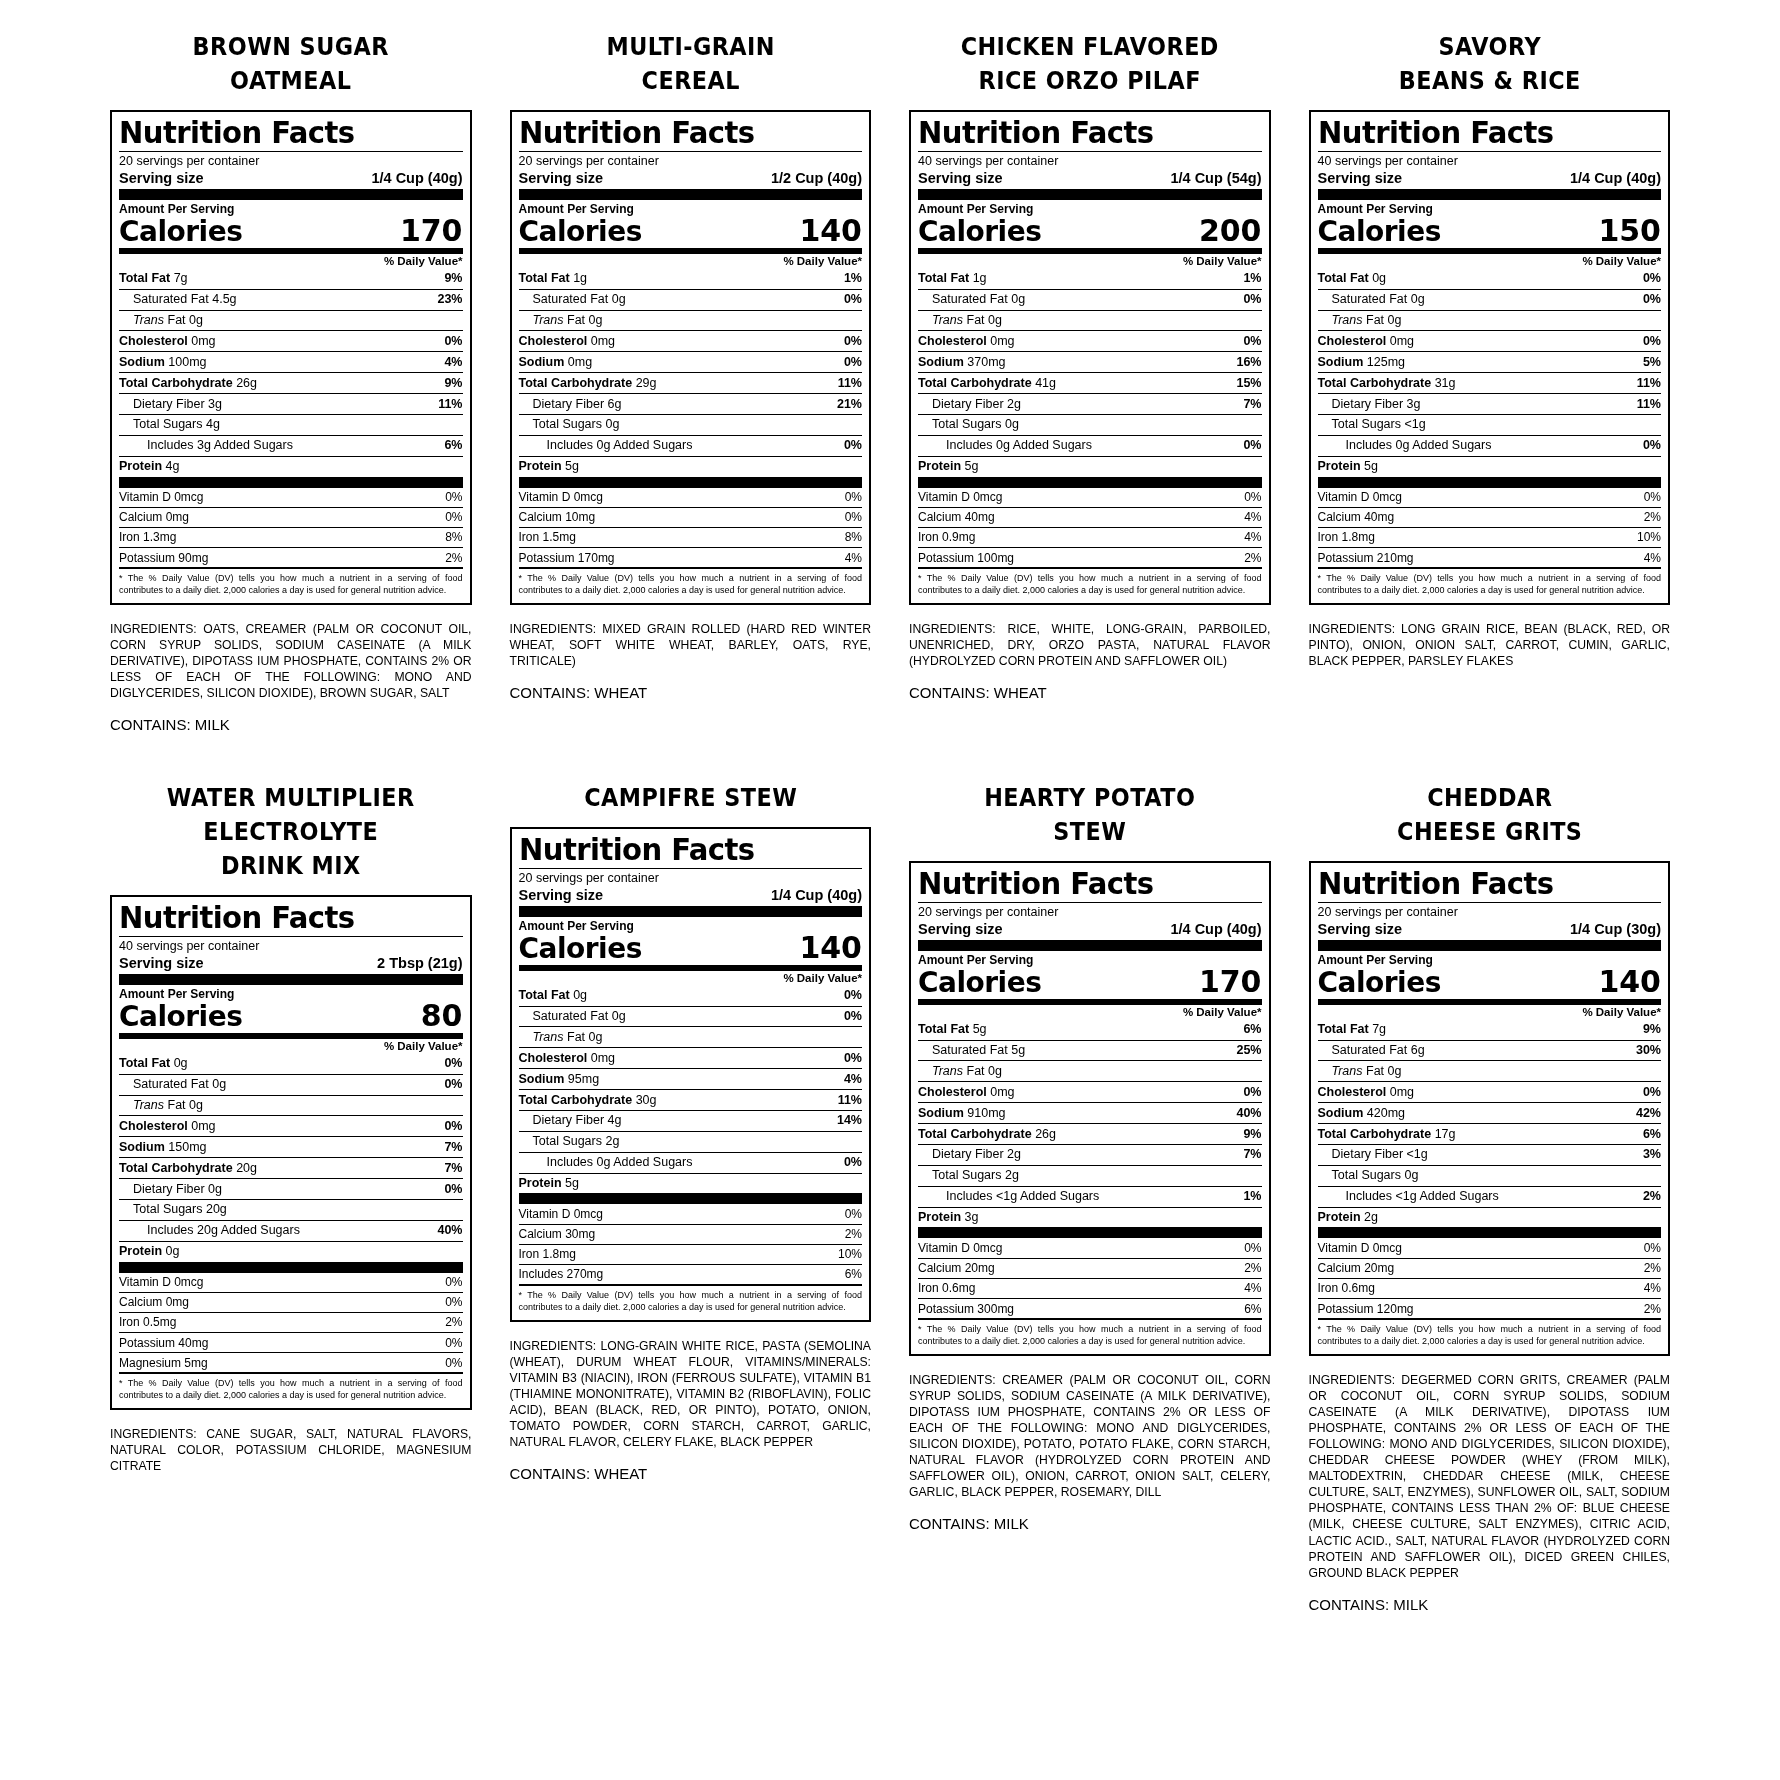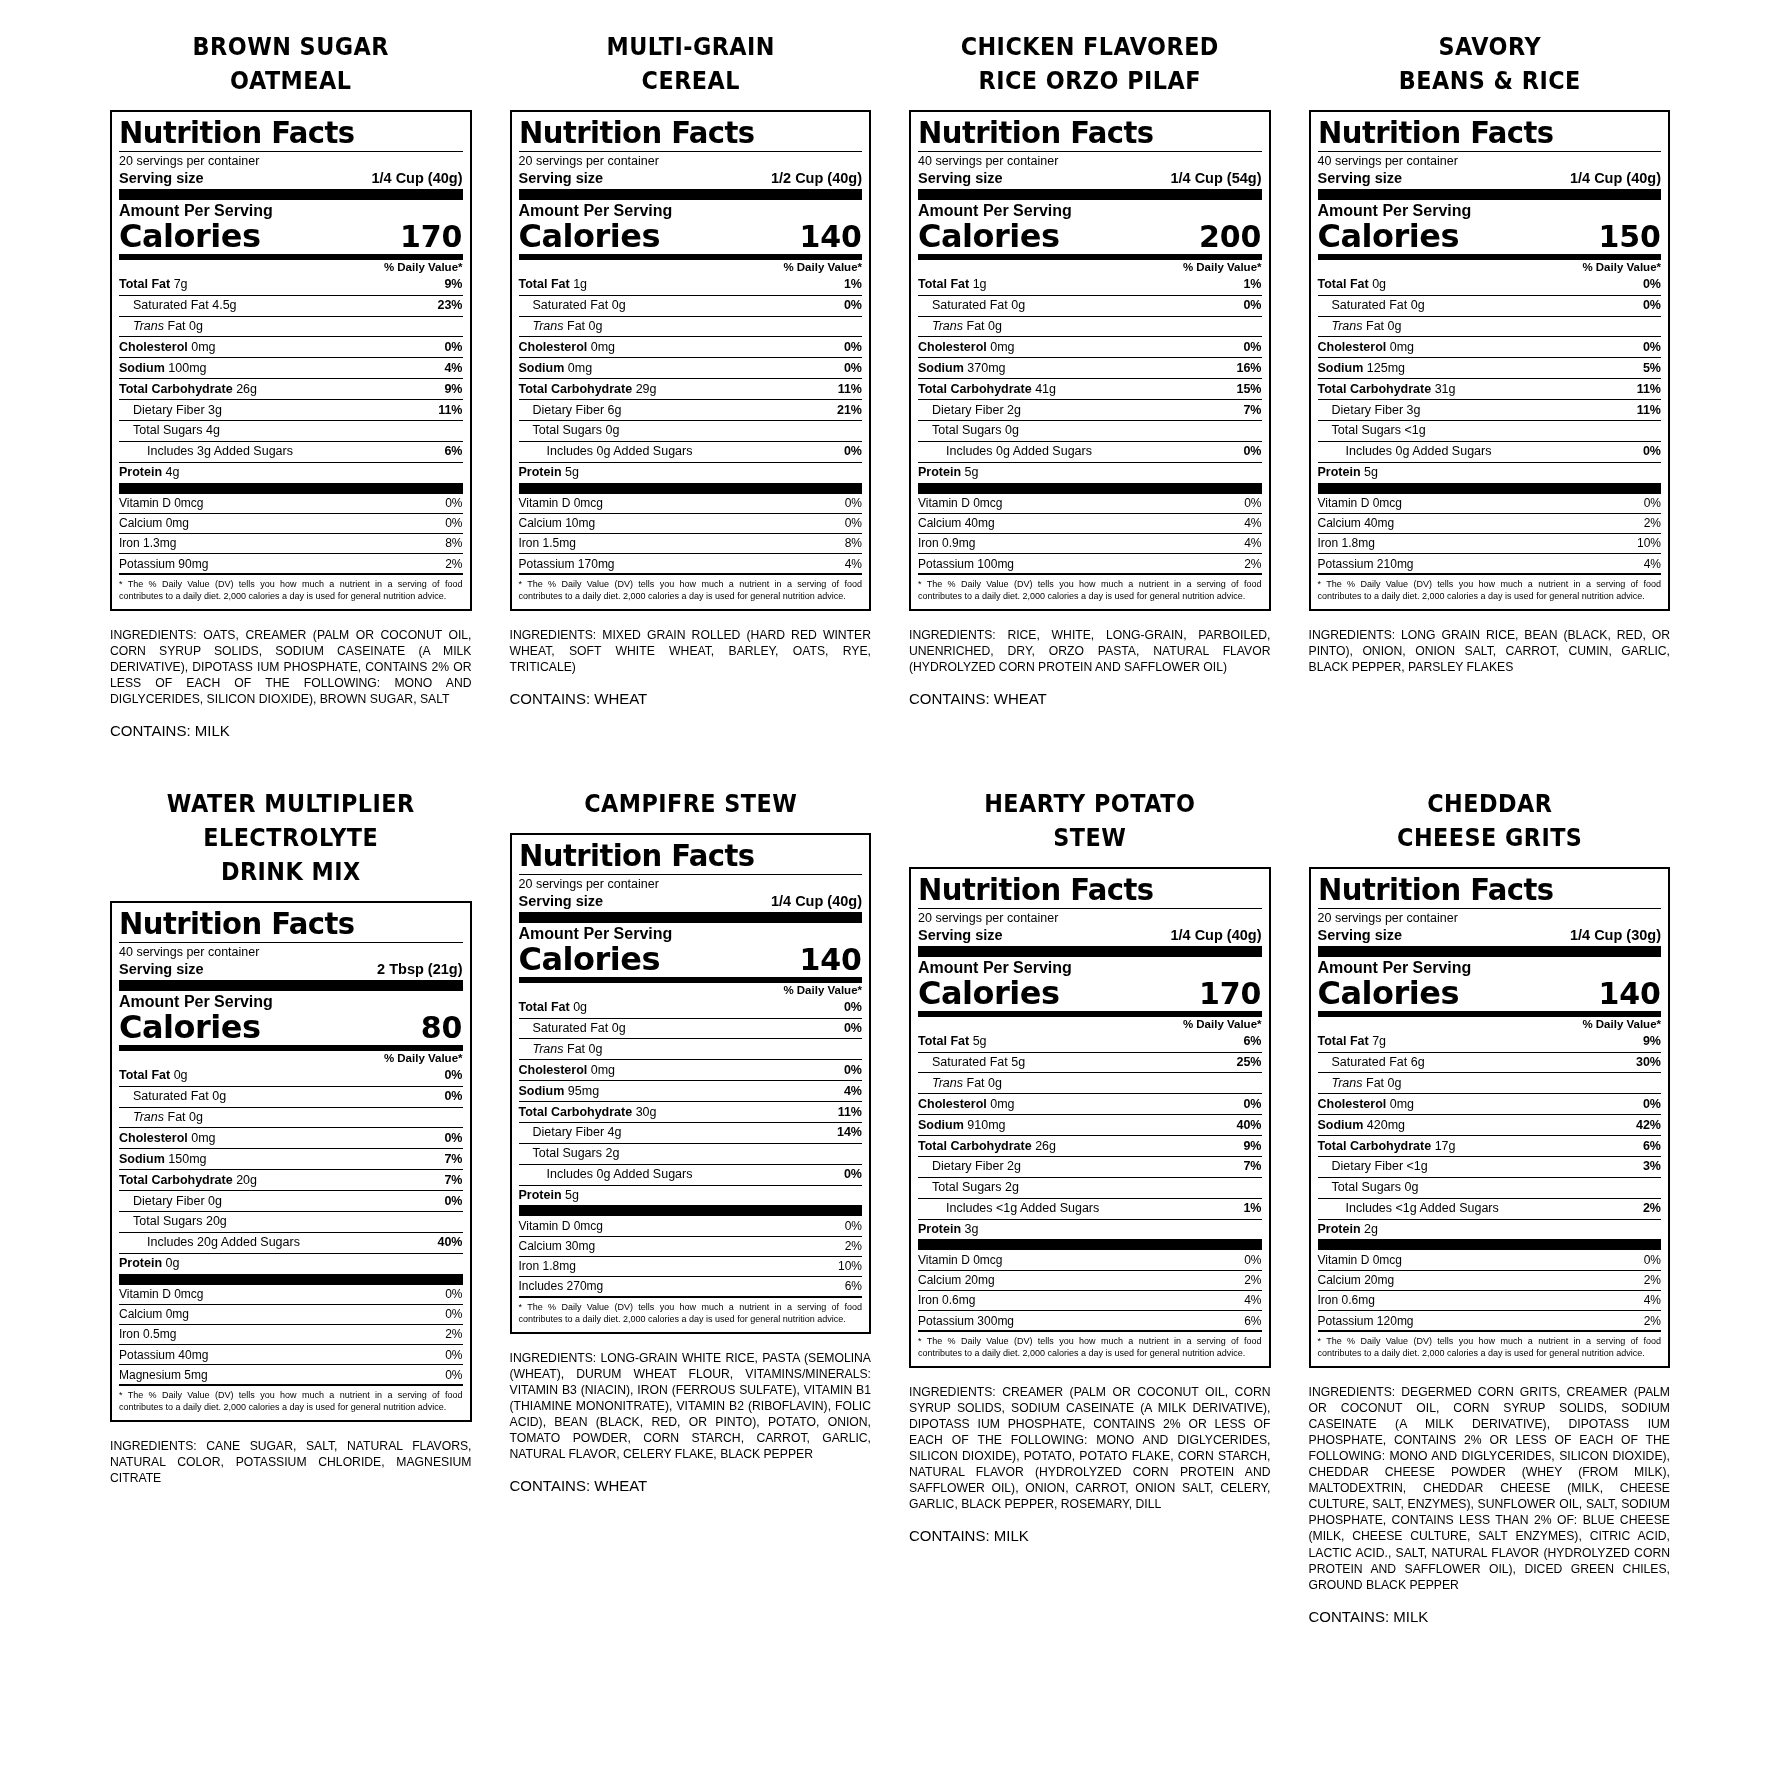--- a/index.html
+++ b/index.html
@@ -63,33 +63,33 @@
     display: flex;
     justify-content: space-between;
     font-weight: bold;
     font-size: 14.5px;
     padding: 0 0 3px 0;
   }
   .serving-size .sz { font-weight: bold; }
 
   .amount {
     font-weight: bold;
-    font-size: 16px;
+    font-size: 12px;
     padding: 2px 0 0 0;
   }
   .cal-row {
     display: flex;
     align-items: flex-end;
     justify-content: space-between;
     padding-bottom: 2px;
   }
   .cal-label {
     font-family: "DejaVu Sans", sans-serif;
     font-weight: bold;
-    font-size: 32px;
+    font-size: 28px;
     line-height: 1;
     letter-spacing: -0.5px;
   }
   .cal-value {
     font-family: "DejaVu Sans", sans-serif;
     font-weight: bold;
     font-size: 30px;
     line-height: 1;
   }
   .dv-head {

